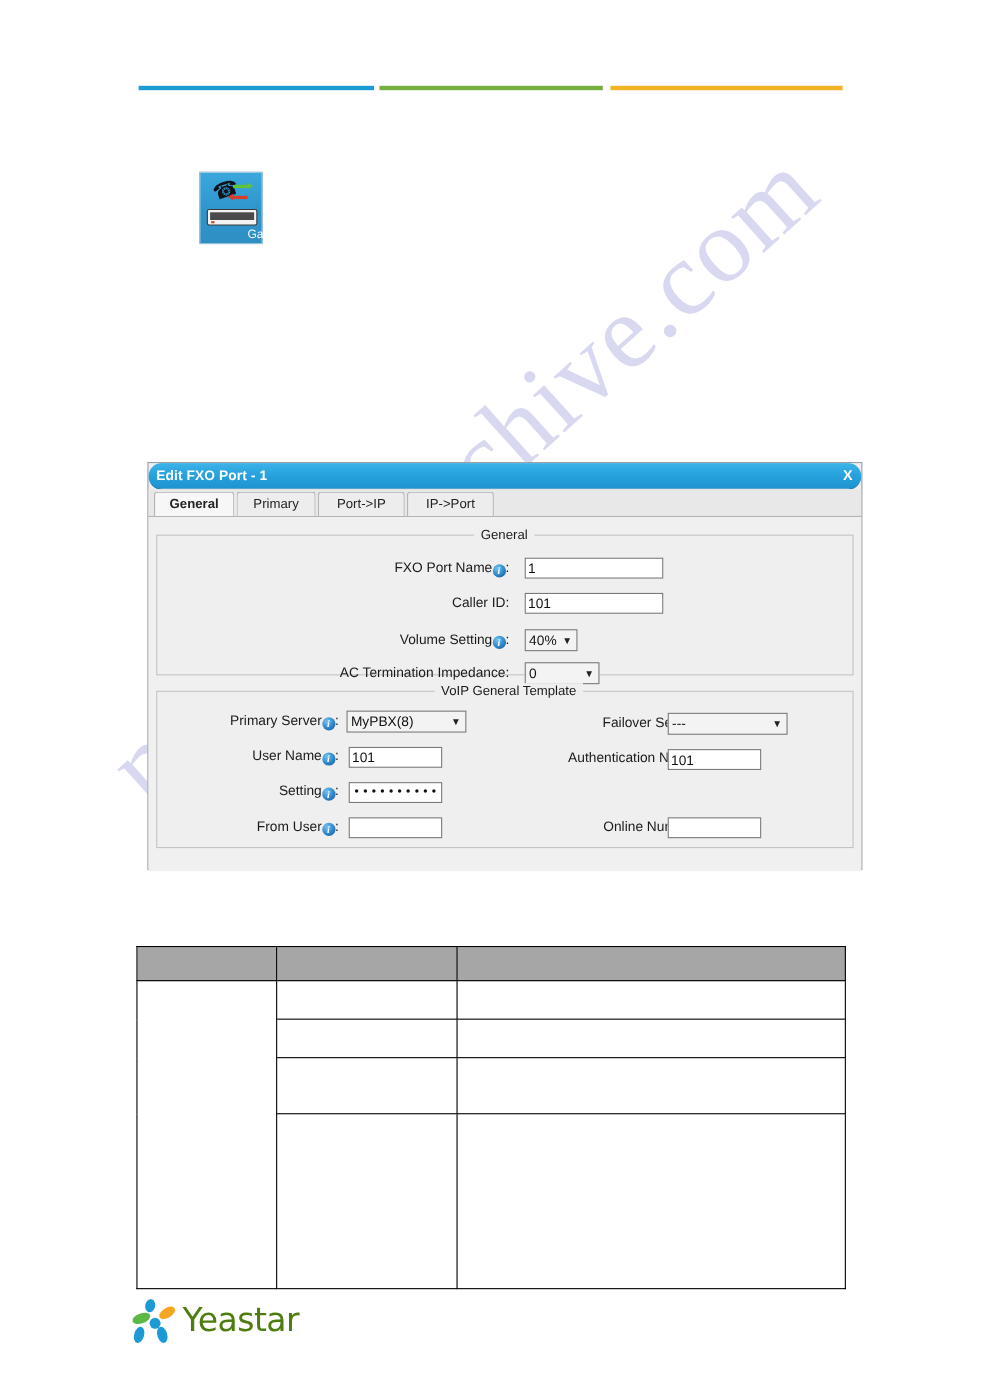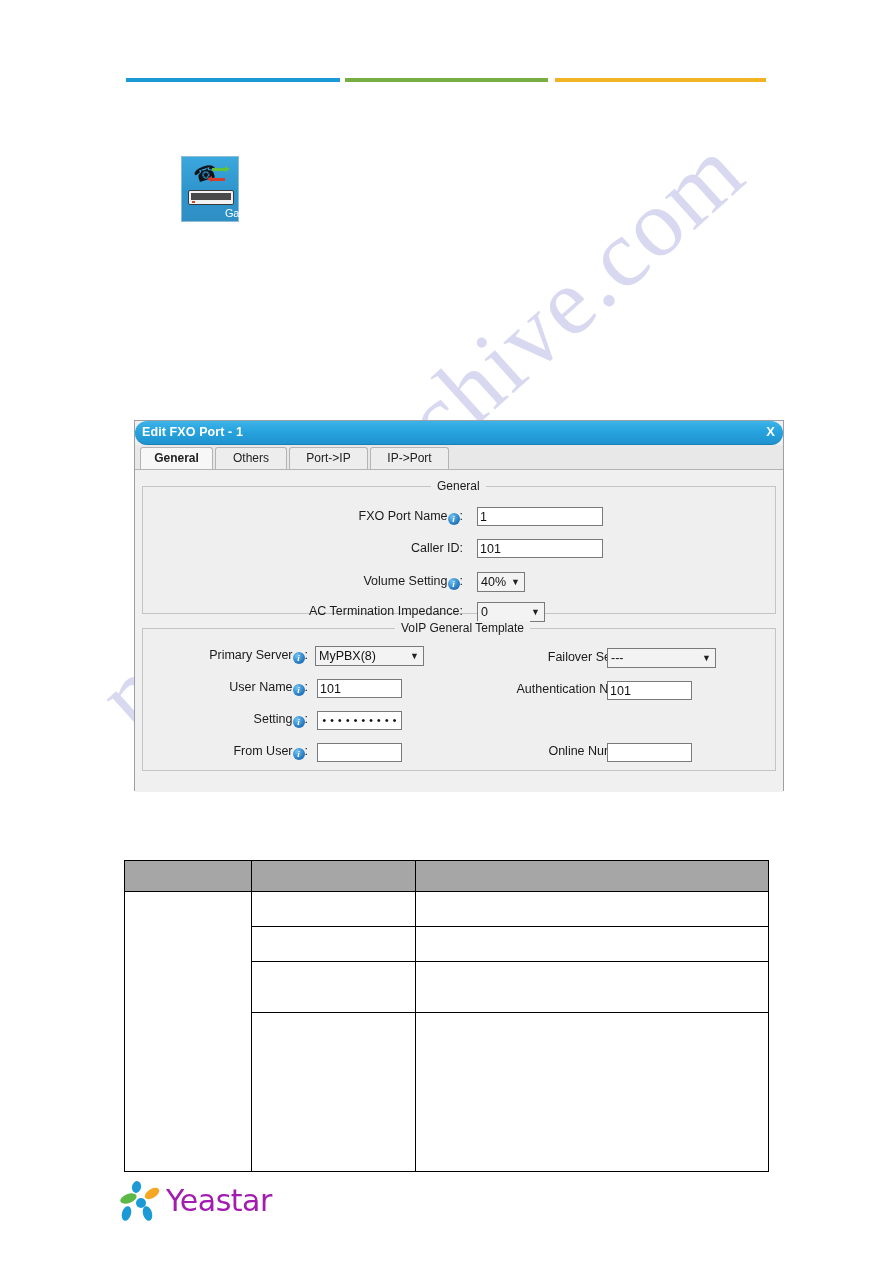--- a/index.html
+++ b/index.html
@@ -301,21 +301,21 @@
     left: 118px;
     top: 1180px;
     width: 170px;
     height: 44px;
   }
   .logo-text {
     position: absolute;
     left: 48px;
     top: 3px;
     font-size: 30px;
-    color: #a21caf;
+    color: #4d7c0f;
     font-family: "DejaVu Sans", sans-serif;
     letter-spacing: -0.5px;
     text-align: center;
   }
   .petal {
     position: absolute;
     border-radius: 50% 50% 50% 50%;
   }
   .p-green  { left: 2px;  top: 14px; width: 17px; height: 9px;  background: #5cb947; transform: rotate(-20deg); border-radius: 50%; }
   .p-orange { left: 26px; top: 9px;  width: 16px; height: 9px;  background: #f5a623; transform: rotate(-32deg); border-radius: 50%; }
@@ -364,21 +364,21 @@
 
 <div class="dialog">
 
   <div class="dialog-titlebar">
     <div class="dialog-title">Edit FXO Port - 1</div>
     <div class="dialog-close">X</div>
   </div>
 
   <div class="tabbar">
     <div class="tab active" style="left:5px; width:73px;">General</div>
-    <div class="tab" style="left:80px; width:72px;">Others</div>
+    <div class="tab" style="left:80px; width:72px;">Primary</div>
     <div class="tab" style="left:154px; width:79px;">Port-&gt;IP</div>
     <div class="tab" style="left:235px; width:79px;">IP-&gt;Port</div>
   </div>
 
   <div class="panel-body">
 
     <div class="fieldset fs-general">
       <div class="legend" style="left:288px;">General</div>
 
       <div class="field-label" style="left:90px; top:22px; width:230px;">

